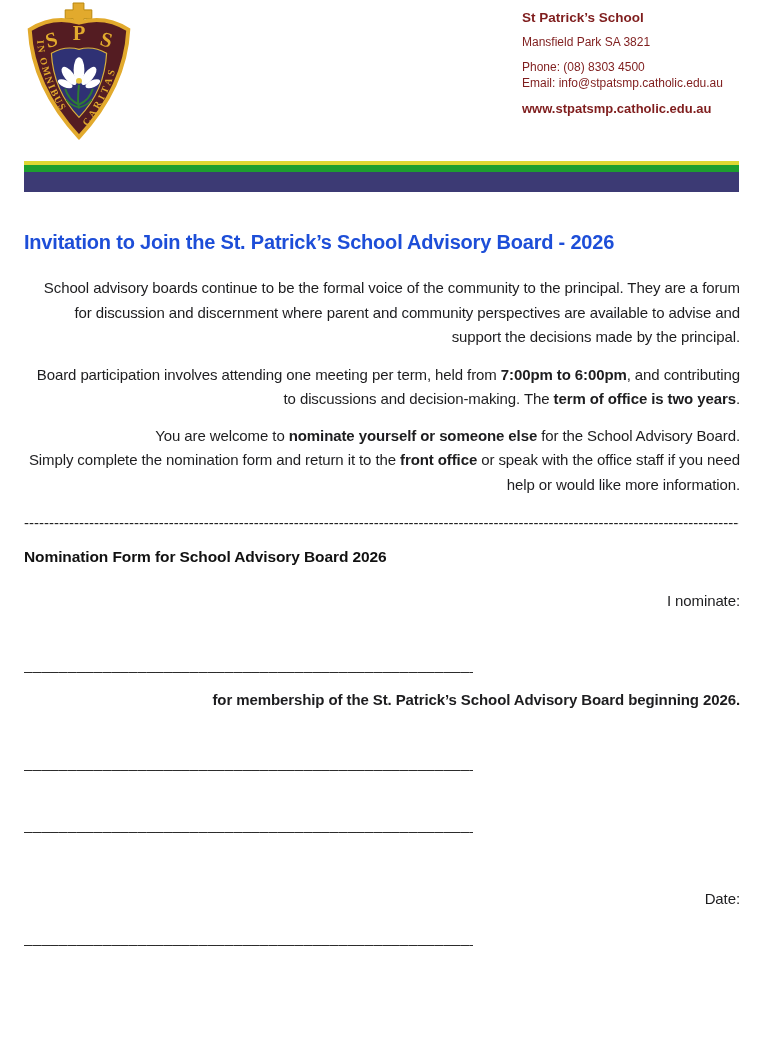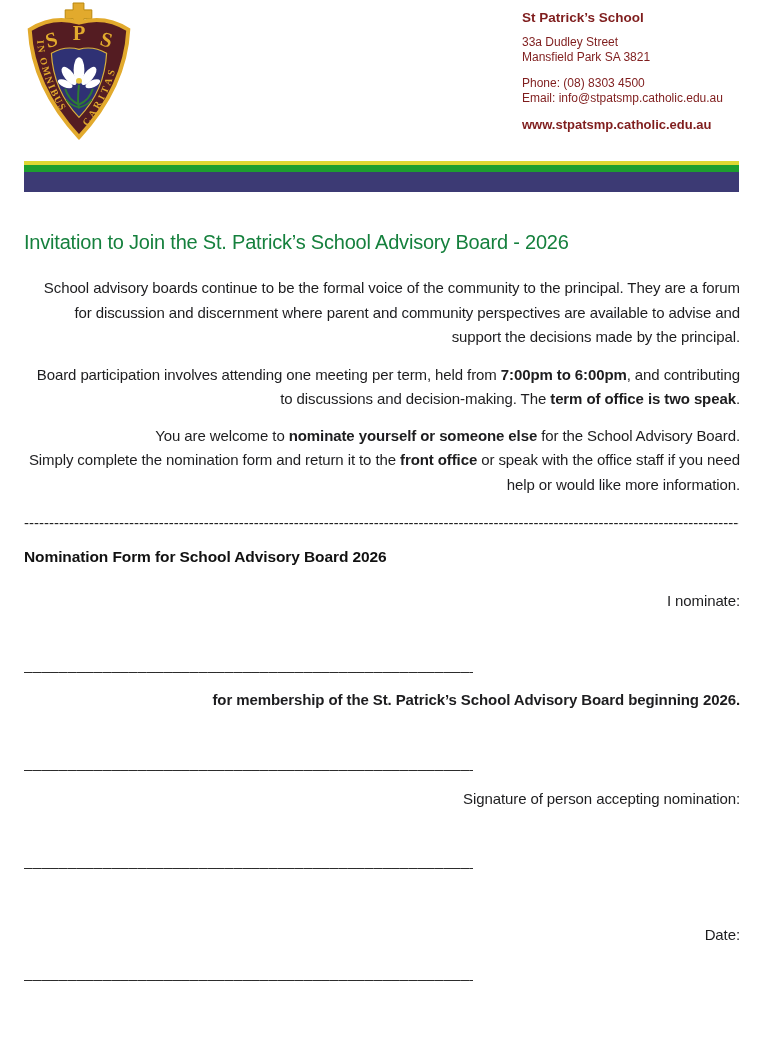--- a/index.html
+++ b/index.html
@@ -25,21 +25,21 @@
   
   .banner{position:absolute;left:24px;top:161px;width:715px;}
   .stripe-yellow{height:4px;background:#ded733;}
   .stripe-green{height:7px;background:#1d9e2f;}
   .stripe-purple{height:20px;background:#3c3a74;}
   
   .content{margin-left:24px;width:716px;}
   .content p{margin:0;font-size:15px;line-height:24.5px;letter-spacing:-0.1px;text-align:right;}
   h1.title{
     margin:68px 0 0 0;font-size:20px;line-height:26px;letter-spacing:-0.2px;
-    font-weight:normal;color:#15803d;
+    font-weight:bold;color:#1d4ed8;
   }
   .p1{margin-top:21px !important;}
   .p2{margin-top:13px !important;}
   .p3{margin-top:12px !important;}
   .dash-sep{
     margin-top:14px;width:715px;overflow:hidden;white-space:nowrap;
     font-size:15px;line-height:24px;color:#222222;letter-spacing:0;
   }
   h2.form-title{
     margin:12px 0 0 0;font-size:15.5px;line-height:20px;
@@ -99,21 +99,20 @@
         <ellipse cx="69" cy="75" rx="4.8" ry="11" fill="#ffffff" transform="rotate(38 69 75)"></ellipse>
         <ellipse cx="45" cy="83" rx="3.6" ry="8" fill="#ffffff" transform="rotate(-66 45 83)"></ellipse>
         <ellipse cx="73" cy="83" rx="3.6" ry="8" fill="#ffffff" transform="rotate(66 73 83)"></ellipse>
         <circle cx="59" cy="80" r="3" fill="#e8c53a"></circle>
       </g>
     </svg>
 
     <div class="contact">
       <div class="school-name">St Patrick’s School</div>
       <div class="group">
-        <div>33a Dudley Street</div>
         <div>Mansfield Park SA 3821</div>
       </div>
       <div class="group">
         <div>Phone: (08) 8303 4500</div>
         <div>Email: info@stpatsmp.catholic.edu.au</div>
       </div>
       <div class="website">www.stpatsmp.catholic.edu.au</div>
     </div>
   </div>
 
@@ -122,37 +121,36 @@
     <div class="stripe-green"></div>
     <div class="stripe-purple"></div>
   </div>
 
   <div class="content">
 
     <h1 class="title">Invitation to Join the St. Patrick’s School Advisory Board - 2026</h1>
 
     <p class="p1">School advisory boards continue to be the formal voice of the community to the principal. They are a forum for discussion and discernment where parent and community perspectives are available to advise and support the decisions made by the principal.</p>
 
-    <p class="p2"><span>Board participation involves attending one meeting per term, held from </span><strong>7:00pm to 6:00pm</strong><span>, and contributing to discussions and decision-making. The </span><strong>term of office is two speak</strong><span>.</span></p>
+    <p class="p2"><span>Board participation involves attending one meeting per term, held from </span><strong>7:00pm to 6:00pm</strong><span>, and contributing to discussions and decision-making. The </span><strong>term of office is two years</strong><span>.</span></p>
 
     <p class="p3"><span>You are welcome to </span><strong>nominate yourself or someone else</strong><span> for the School Advisory Board.</span><br><span>Simply complete the nomination form and return it to the </span><strong>front office</strong><span> or speak with the office staff if you need help or would like more information.</span></p>
 
     <div class="dash-sep">----------------------------------------------------------------------------------------------------------------------------------------------------------------------------</div>
 
     <h2 class="form-title">Nomination Form for School Advisory Board 2026</h2>
 
     <p class="nominate-label">I nominate:</p>
 
     <div class="blank-line bl-1">_____________________________________________________</div>
 
     <p class="membership-text">for membership of the St. Patrick’s School Advisory Board beginning 2026.</p>
 
     <div class="blank-line bl-2">_____________________________________________________</div>
 
-    <p class="signature-label">Signature of person accepting nomination:</p>
 
     <div class="blank-line bl-3">_____________________________________________________</div>
 
     <p class="date-label">Date:</p>
 
     <div class="blank-line bl-4">_____________________________________________________</div>
 
   </div>
 </div>
 

